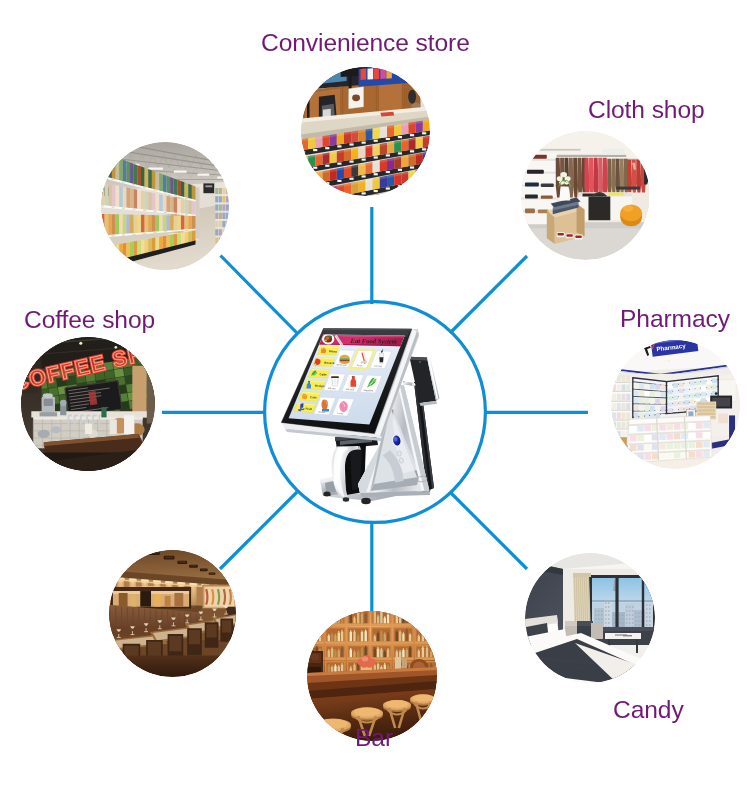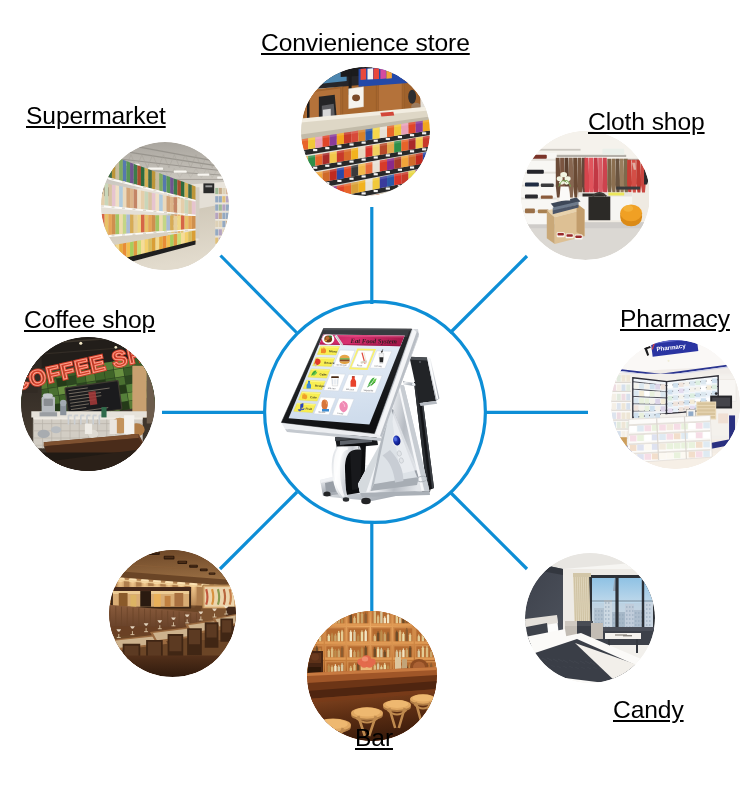--- a/index.html
+++ b/index.html
@@ -1,18 +1,18 @@
 <!DOCTYPE html>
 <html><head>
 <meta charset="utf-8">
 <style>
   html,body{margin:0;padding:0;}
   body{width:750px;height:800px;background:#ffffff;font-family:"Liberation Sans",sans-serif;overflow:hidden;}
   #stage{position:absolute;left:0;top:0;width:750px;height:800px;background:#fff;}
-  .label{position:absolute;color:#000000;font-size:24.6px;line-height:1;white-space:nowrap;letter-spacing:-0.1px;text-decoration:underline;}
+  .label{position:absolute;color:#701a75;font-size:24.6px;line-height:1;white-space:nowrap;letter-spacing:-0.1px;}
   svg.spokes{position:absolute;left:0;top:0;width:750px;height:800px;}
   .node{position:absolute;border-radius:50%;overflow:hidden;}
   .node svg{display:block;}
   .ctr{position:absolute;}
 </style>
 </head>
 <body>
 
 <div id="stage">
 
@@ -2016,21 +2016,20 @@
           <path d="M62.8 102.2 q2 1 2 4" stroke="#f0a86a" stroke-width=".9" fill="none"></path>
           <path d="M60.0 111.0 h7 v2.4 h-7 z" fill="#3a8ad0"></path>
           <text x="60.0" y="114.9" font-family="Liberation Sans, sans-serif" font-size="2.2" fill="#5e5e64" text-anchor="middle" transform="rotate(4.12 60.0 114.9)">Noodle</text>
           <path d="M77.0 100.2 92.0 101.1 85.2 118.1 70.2 117.0Z" fill="#ffffff" stroke="#cdd4dd" stroke-width=".45"></path>
           <path d="M81.6 102.8 q4.6 2 4.2 6 q-.4 4.4 -4.2 5.6 q-3.8 -1.2 -4.2 -5.6 q-.4 -4 4.2 -6 z" fill="#f08ab4"></path>
           <path d="M80.2 104.4 q2.6 1.6 2.6 4.6" stroke="#f8c0d8" stroke-width="1" fill="none"></path>
           <text x="78.2" y="116.2" font-family="Liberation Sans, sans-serif" font-size="2.2" fill="#5e5e64" text-anchor="middle" transform="rotate(4.12 78.2 116.2)">Candy</text>
         </g>
       </svg></div>
 
-    <div class="label" style="left:26px;top:104px;">Supermarket</div>
     <div class="label" style="left:261px;top:31px;">Convienience store</div>
-    <div class="label" style="left:588px;top:98px;margin-top:12px;">Cloth shop</div>
+    <div class="label" style="left:588px;top:98px;">Cloth shop</div>
     <div class="label" style="left:620px;top:307px;">Pharmacy</div>
     <div class="label" style="left:613px;top:698px;">Candy</div>
     <div class="label" style="left:355px;top:726px;">Bar</div>
     <div class="label" style="left:24px;top:308px;">Coffee shop</div>
 
 </div>
 
 </body></html>

